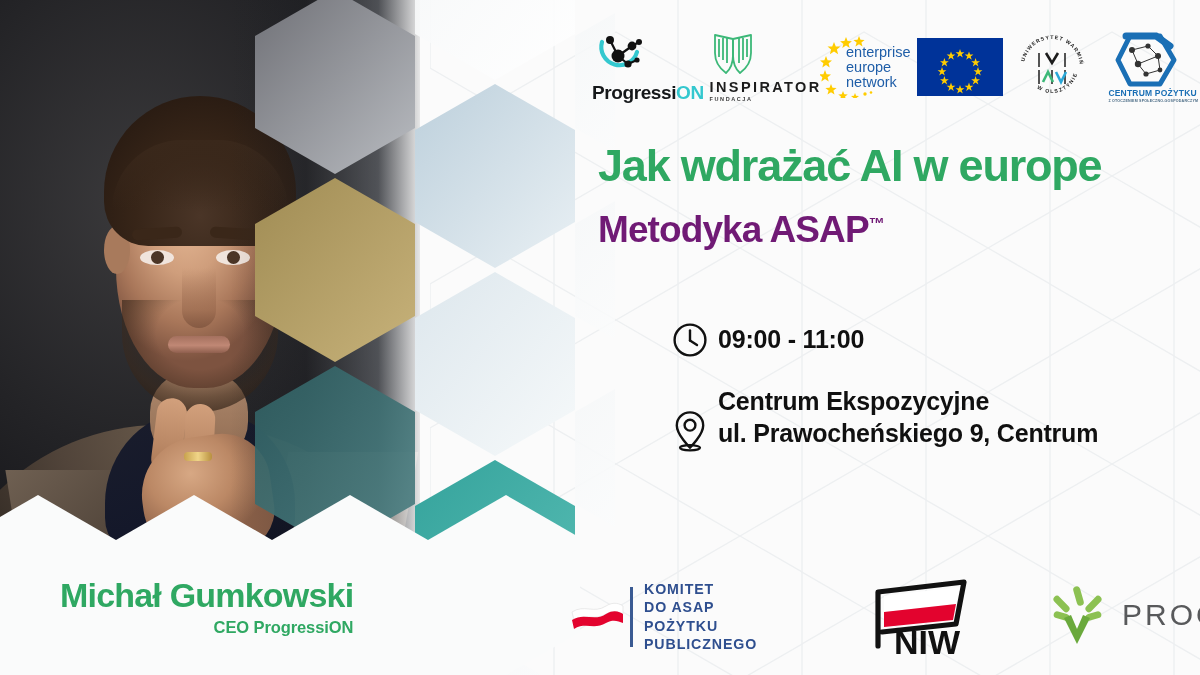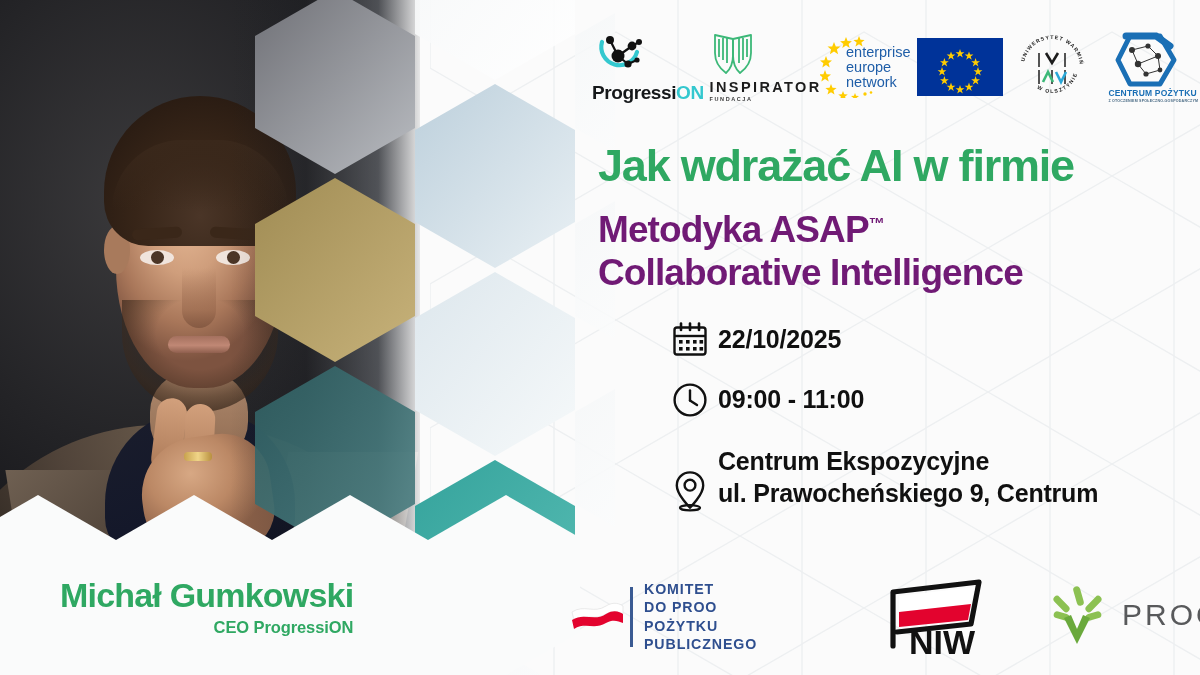--- a/index.html
+++ b/index.html
@@ -205,21 +205,21 @@
     font-size:16.5px;font-weight:800;color:#2fa862;letter-spacing:-.1px;margin-top:6px;
   }
 
   
   .logos-bottom{position:absolute;left:568px;top:566px;width:640px;height:96px;}
   .kspp{position:absolute;left:0;top:14px;display:flex;align-items:center;}
   .kspp .flagmark{width:58px;height:46px;position:relative;}
   .kspp .divider{width:3px;height:60px;background:#3a5a92;margin:0 11px 0 4px;}
   .kspp .lines{font-size:14.2px;font-weight:800;color:#2f4f8f;letter-spacing:.9px;line-height:1.30;}
 
-  .niw{position:absolute;left:311px;top:8px;width:116px;height:84px;text-decoration:underline;}
+  .niw{position:absolute;left:296px;top:8px;width:116px;height:84px;text-decoration:underline;}
   .proo{position:absolute;left:478px;top:18px;display:flex;align-items:center;}
   .proo .mark{width:66px;height:62px;position:relative;}
   .proo .nm{font-size:30px;font-weight:400;color:#58595b;letter-spacing:3px;margin-left:10px;}
 </style>
 </head>
 <body>
 
 <div id="banner">
 
   <div class="hexfield">
@@ -501,51 +501,28 @@
             <circle cx="38" cy="42" r="2.6"></circle>
               <circle cx="52" cy="38" r="2.4"></circle>
           </g>
         </svg>
       </div>
       <div class="nm">CENTRUM POŻYTKU</div>
       <div class="sub">Z OTOCZENIEM SPOŁECZNO-GOSPODARCZYM</div>
     </div>
   </div>
 
-  <div class="headline">Jak wdrażać AI w firmie</div>
+  <div class="headline">Jak wdrażać AI w europe</div>
 
   <div class="subhead">
     <div><span>Metodyka ASAP</span><span class="tm">™</span></div>
-    <div>Collaborative Intelligence</div>
   </div>
 
   <div class="details">
 
-    <div class="drow r-date">
-      <div class="ic">
-        <svg width="36" height="36" viewBox="0 0 36 36" xmlns="http://www.w3.org/2000/svg">
-          <rect x="2.5" y="5.5" width="31" height="27" rx="2.5" fill="none" stroke="#111" stroke-width="2.4"></rect>
-          <line x1="2.5" y1="14" x2="33.5" y2="14" stroke="#111" stroke-width="2.4"></line>
-          <line x1="9" y1="1.6" x2="9" y2="8" stroke="#111" stroke-width="2.6" stroke-linecap="round"></line>
-          <line x1="18" y1="1.6" x2="18" y2="8" stroke="#111" stroke-width="2.6" stroke-linecap="round"></line>
-          <line x1="27" y1="1.6" x2="27" y2="8" stroke="#111" stroke-width="2.6" stroke-linecap="round"></line>
-          <g fill="#111">
-            <rect x="7" y="18" width="3.6" height="3.6"></rect>
-              <rect x="14" y="18" width="3.6" height="3.6"></rect>
-            <rect x="21" y="18" width="3.6" height="3.6"></rect>
-              <rect x="27.5" y="18" width="3.6" height="3.6"></rect>
-            <rect x="7" y="25" width="3.6" height="3.6"></rect>
-              <rect x="14" y="25" width="3.6" height="3.6"></rect>
-            <rect x="21" y="25" width="3.6" height="3.6"></rect>
-              <rect x="27.5" y="25" width="3.6" height="3.6"></rect>
-          </g>
-        </svg>
-      </div>
-      <div class="tx">22/10/2025</div>
-    </div>
 
     <div class="drow r-time">
       <div class="ic">
         <svg width="36" height="36" viewBox="0 0 36 36" xmlns="http://www.w3.org/2000/svg">
           <circle cx="18" cy="18" r="15.4" fill="none" stroke="#111" stroke-width="2.4"></circle>
           <line x1="18" y1="8.5" x2="18" y2="18.5" stroke="#111" stroke-width="2.4" stroke-linecap="round"></line>
           <line x1="18" y1="18.5" x2="25" y2="23" stroke="#111" stroke-width="2.4" stroke-linecap="round"></line>
         </svg>
       </div>
       <div class="tx">09:00 - 11:00</div>
@@ -576,21 +553,21 @@
     <div class="kspp">
       <div class="flagmark">
         <svg viewBox="0 0 58 46" xmlns="http://www.w3.org/2000/svg">
           <path d="M4 18 C16 10 26 20 38 12 C46 7 52 10 55 12 L55 20 C50 18 45 16 38 20 C27 27 17 19 6 26 Z" fill="#ffffff" stroke="#dcdcdc" stroke-width=".6"></path>
           <path d="M4 26 C16 18 26 28 38 20 C46 15 52 18 55 20 L55 29 C50 27 45 25 38 29 C27 36 17 28 6 35 Z" fill="#e3032e"></path>
         </svg>
       </div>
       <div class="divider"></div>
       <div class="lines">
         <div>KOMITET</div>
-        <div>DO PROO</div>
+        <div>DO ASAP</div>
         <div>POŻYTKU</div>
         <div>PUBLICZNEGO</div>
       </div>
     </div>
 
     <div class="niw">
       <svg viewBox="0 0 116 84" xmlns="http://www.w3.org/2000/svg">
         <path d="M14 72 L14 18 L100 8 L92 50 L18 58" fill="none" stroke="#111" stroke-width="5.2" stroke-linejoin="round" stroke-linecap="round"></path>
         <path d="M20 22 L96 13 L92 30 L20 38 Z" fill="#ffffff"></path>
         <path d="M20 38 L92 30 L89 46 L20 53 Z" fill="#e3032e"></path>

